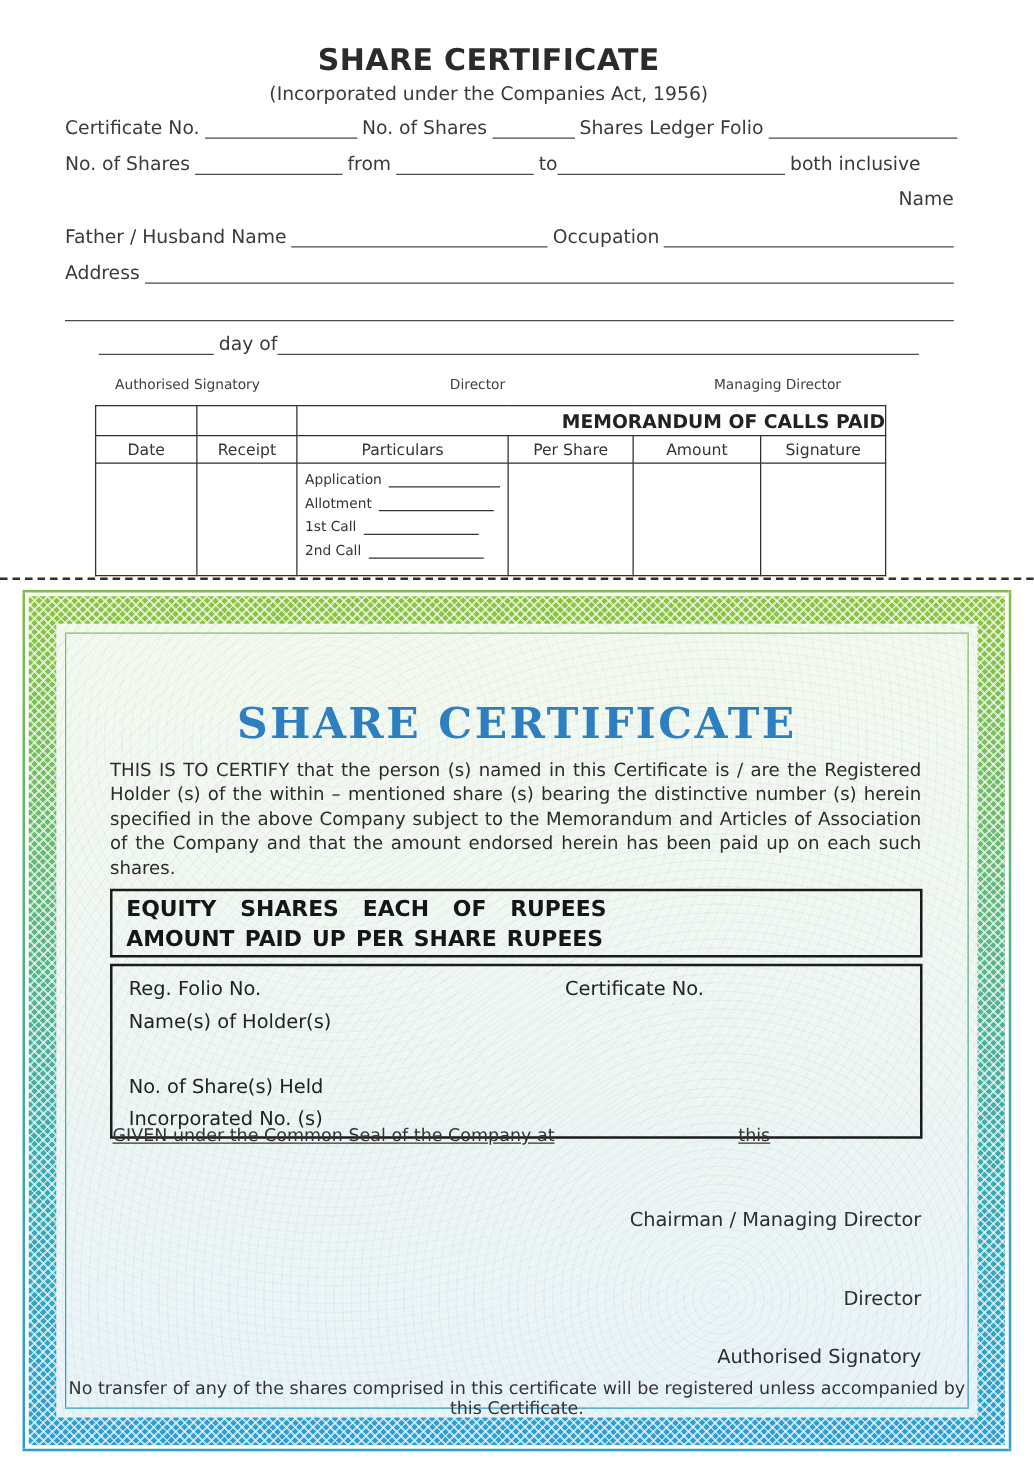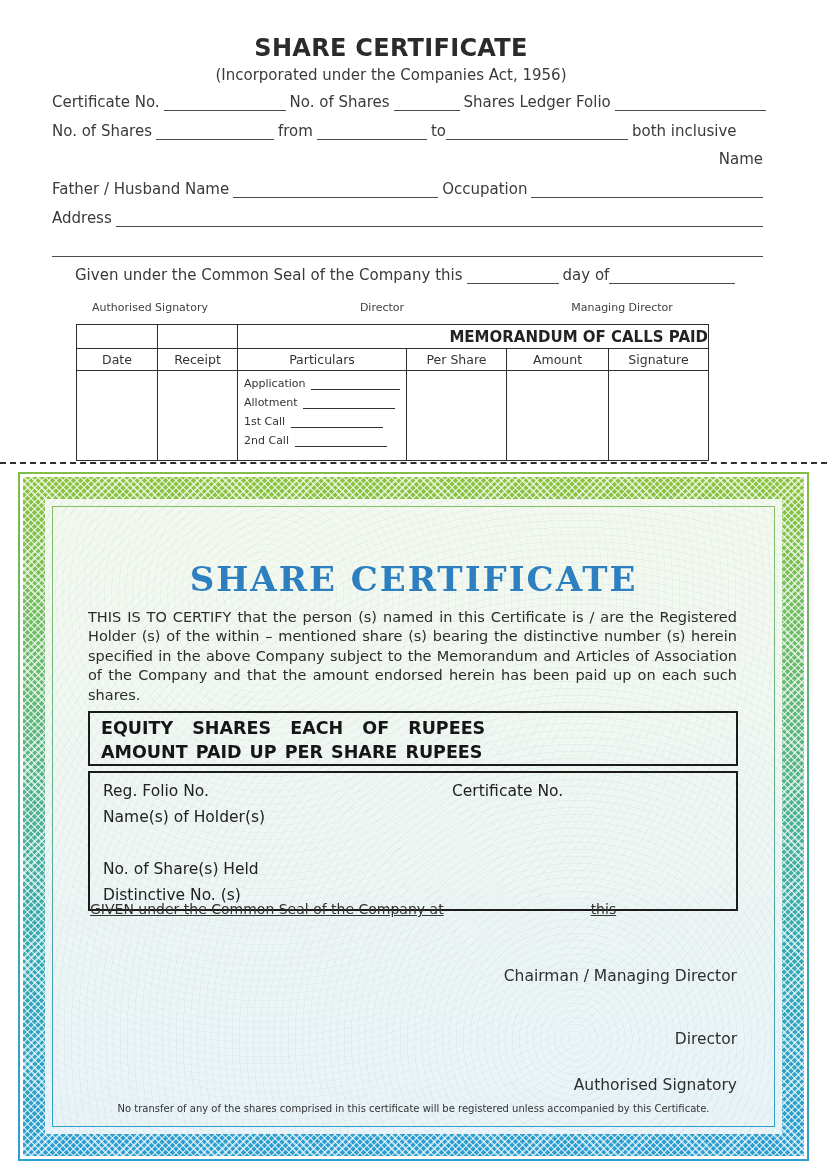--- a/index.html
+++ b/index.html
@@ -70,21 +70,21 @@
   .hb-certno  { left:362px; top:9px; }
   .hb-holders { left:13px; top:35px; }
   .hb-shares  { left:13px; top:87px; }
   .hb-dist    { left:13px; top:113px; }
   .given { position:absolute; left:45px; top:402px; font-size:14px; color:#333;
     display:flex; white-space:nowrap;text-decoration:underline; }
   .given .this { margin-left:147px; }
   .sig { position:absolute; right:45px; font-size:15.5px; color:#2e2e2e; white-space:nowrap; }
   .sig1 { top:468px; } .sig2 { top:531px; } .sig3 { top:577px; }
   .footnote { position:absolute; left:0; top:604px; width:100%; text-align:center;
-    font-size:10px; color:#333; }
+    font-size:14px; color:#333; }
 </style>
 </head>
 <body>
 
 <div class="cf-title">SHARE CERTIFICATE</div>
 <div class="cf-sub">(Incorporated under the Companies Act, 1956)</div>
 
 <div class="frow" style="top:92px; width:718px;">
   <span class="lbl">Certificate No.</span>
   <span class="ln" style="width:122px;"></span>
@@ -117,21 +117,20 @@
 </div>
 
 <div class="frow" style="top:208px; width:711px;">
   <span class="lbl">Address</span>
   <span class="ln grow" style="margin-right:0;"></span>
 </div>
 
 <div class="fullline" style="top:256px;"></div>
 
 <div class="frow" style="top:265px; left:75px; width:660px;">
-  <span class="lbl">Given under the Common Seal of the Company this</span>
   <span class="ln" style="width:92px;"></span>
   <span class="lbl">day of</span>
   <span class="ln grow" style="margin:0;"></span>
 </div>
 
 <span class="sig-label" style="left:150px;">Authorised Signatory</span>
 <span class="sig-label" style="left:382px;">Director</span>
 <span class="sig-label" style="left:622px;">Managing Director</span>
 
 <table class="memo-table">
@@ -199,21 +198,21 @@
       <div class="equity-box">
         <div class="eq1">EQUITY SHARES EACH OF RUPEES</div>
         <div class="eq2">AMOUNT PAID UP PER SHARE RUPEES</div>
       </div>
 
       <div class="holder-box">
         <span class="hb-regfolio">Reg. Folio No.</span>
         <span class="hb-certno">Certificate No.</span>
         <span class="hb-holders">Name(s) of Holder(s)</span>
         <span class="hb-shares">No. of Share(s) Held</span>
-        <span class="hb-dist">Distinctive No. (s)</span>
+        <span class="hb-dist">Incorporated No. (s)</span>
       </div>
 
       <div class="given">
         <span>GIVEN under the Common Seal of the Company at</span>
         <span class="this">this</span>
       </div>
 
       <div class="sig sig1">Chairman / Managing Director</div>
       <div class="sig sig2">Director</div>
       <div class="sig sig3">Authorised Signatory</div>

